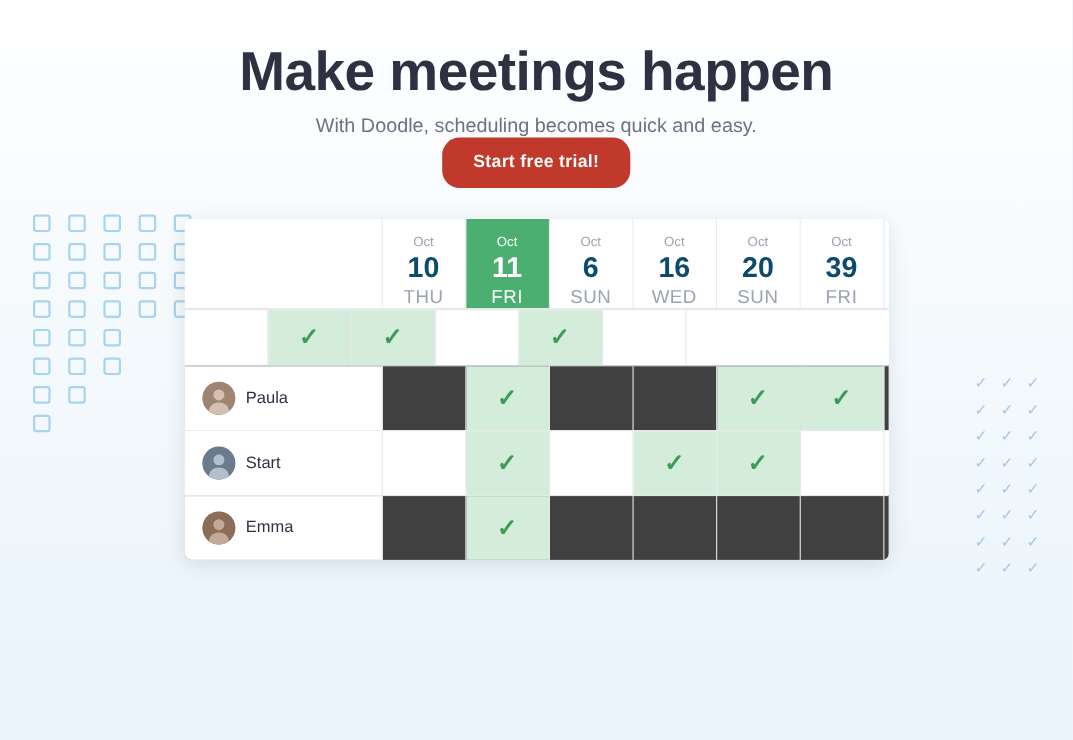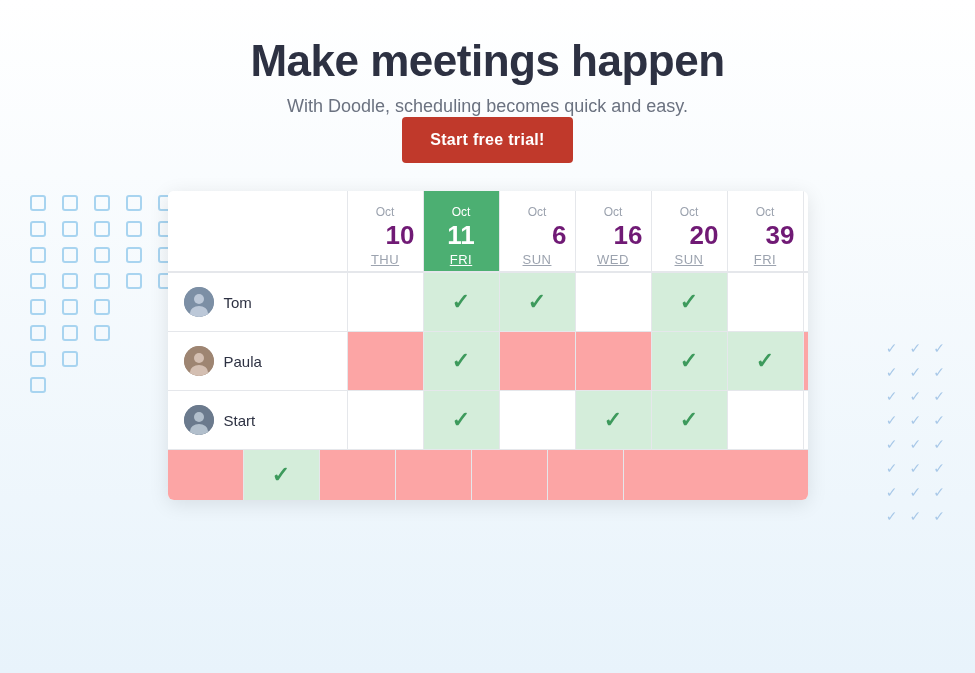--- a/index.html
+++ b/index.html
@@ -25,37 +25,37 @@
     }
 
     
     .header {
       text-align: center;
       padding-top: 36px;
       z-index: 2;
     }
 
     .main-title {
-      font-size: 44px;
+      font-size: 50px;
       font-weight: 700;
       color: #2d3142;
       letter-spacing: -0.5px;
       margin-bottom: 10px;
     }
 
     .subtitle {
       font-size: 18px;
       color: #6b7280;
     }
 
     .cta-button {
       background: #c0392b;
       color: #ffffff;
       border: none;
-      border-radius: 4px;
+      border-radius: 16px;
       padding: 14px 28px;
       font-size: 16px;
       font-weight: 600;
       cursor: pointer;
       letter-spacing: 0.3px;
     }
 
     
     .deco-left {
       position: absolute;
@@ -146,47 +146,46 @@
     }
 
     .cal-date-cell .day-num {
       font-size: 26px;
       font-weight: 700;
       display: block;
       line-height: 1.1;
     }
 
     .cal-date-cell .day-name {
-      font-size: 13px;
+      font-size: 17px;
       font-weight: 400;
       display: block;
       margin-top: 2px;
       text-transform: uppercase;
       letter-spacing: 0.5px;
-      text-decoration: underline;
     }
 
     .cal-date-cell .month { color: inherit; }
     .cal-date-cell:not(.highlighted) .month { color: #9ca3af; }
-    .cal-date-cell:not(.highlighted) .day-num { color: #701a75; text-align: right; }
+    .cal-date-cell:not(.highlighted) .day-num { color: #0c4a6e; }
     .cal-date-cell:not(.highlighted) .day-name { color: #9ca3af; }
     .cal-date-cell.highlighted .month,
     .cal-date-cell.highlighted .day-num,
     .cal-date-cell.highlighted .day-name { color: #fff; }
 
     .cal-name-header {
       height: 80px;
       background: #fff;
     }
 
     
     .cal-person-row {
       display: flex;
       border-top: 1px solid #e5e7eb;
-      background: #fca5a5;
+      background: #404040;
     }
 
     .cal-person-row:nth-child(even) {
       background: #fff;
     }
 
     .cal-person-cell {
       width: 180px;
       min-width: 180px;
       display: flex;
@@ -394,30 +393,20 @@
         </div>
 
         <div class="cal-date-cell">
           <span class="month">Oct</span>
           <span class="day-num">39</span>
           <span class="day-name">FRI</span>
         </div>
       </div>
 
       <div class="cal-person-row">
-        <div class="cal-person-cell">
-          <div class="avatar tom">
-            <svg width="30" height="30" viewBox="0 0 30 30" xmlns="http://www.w3.org/2000/svg">
-              <rect width="30" height="30" rx="15" fill="#7c8fa5"></rect>
-              <circle cx="15" cy="12" r="5" fill="#bcc8d8"></circle>
-              <ellipse cx="15" cy="26" rx="9" ry="7" fill="#bcc8d8"></ellipse>
-            </svg>
-          </div>
-          <span class="person-name">Tom</span>
-        </div>
         <div class="cal-check-cell empty"></div>
         <div class="cal-check-cell checked">
           <span class="checkmark">✓</span>
         </div>
         <div class="cal-check-cell checked">
           <span class="checkmark">✓</span>
         </div>
         <div class="cal-check-cell empty"></div>
         <div class="cal-check-cell checked">
           <span class="checkmark">✓</span>
@@ -469,20 +458,30 @@
         <div class="cal-check-cell checked">
           <span class="checkmark">✓</span>
         </div>
         <div class="cal-check-cell checked">
           <span class="checkmark">✓</span>
         </div>
         <div class="cal-check-cell empty"></div>
       </div>
 
       <div class="cal-person-row">
+        <div class="cal-person-cell">
+          <div class="avatar emma">
+            <svg width="30" height="30" viewBox="0 0 30 30" xmlns="http://www.w3.org/2000/svg">
+              <rect width="30" height="30" rx="15" fill="#8b6e5a"></rect>
+              <circle cx="15" cy="12" r="5" fill="#c4a898"></circle>
+              <ellipse cx="15" cy="26" rx="9" ry="7" fill="#c4a898"></ellipse>
+            </svg>
+          </div>
+          <span class="person-name">Emma</span>
+        </div>
         <div class="cal-check-cell empty"></div>
         <div class="cal-check-cell checked">
           <span class="checkmark">✓</span>
         </div>
         <div class="cal-check-cell empty"></div>
         <div class="cal-check-cell empty"></div>
         <div class="cal-check-cell empty"></div>
         <div class="cal-check-cell empty"></div>
       </div>
 

